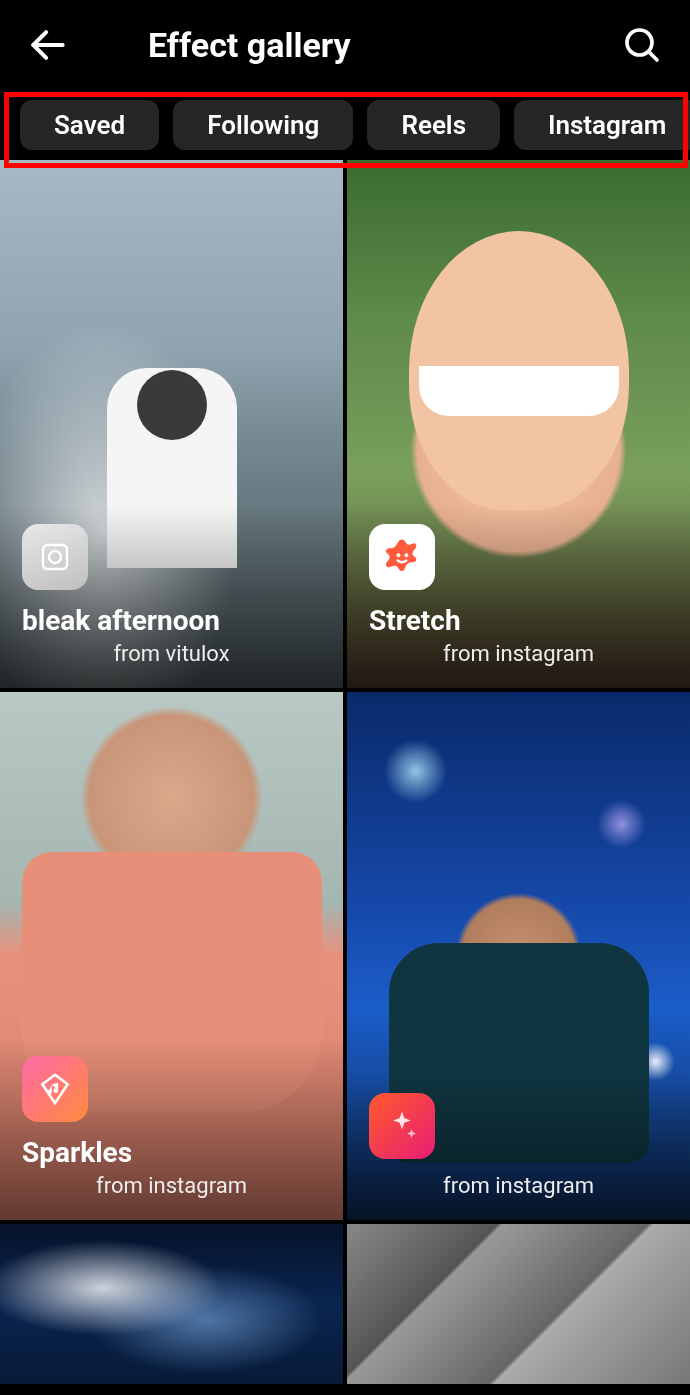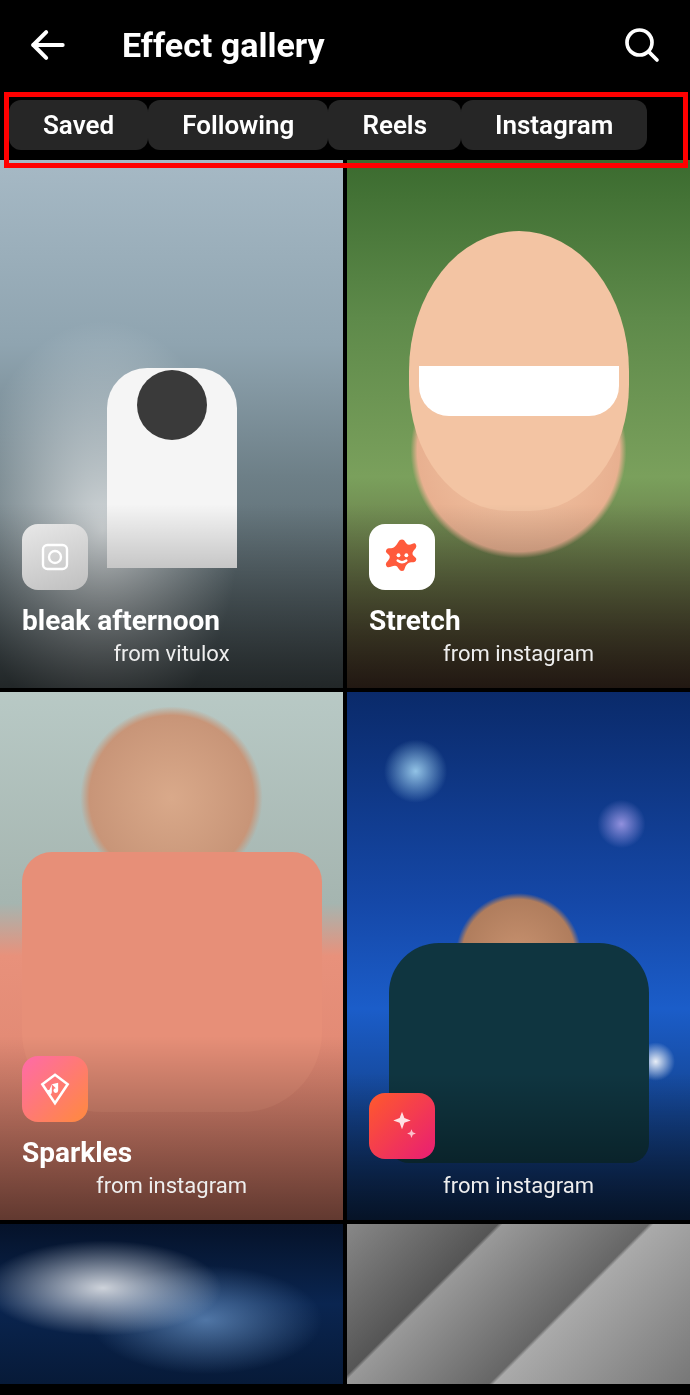--- a/index.html
+++ b/index.html
@@ -24,42 +24,43 @@
     display: flex;
     align-items: center;
     justify-content: center;
   }
   .title {
     flex: 1;
     text-align: left;
     font-size: 34px;
     font-weight: 700;
     color: #fff;
-    margin-left: 50px;
+    margin-left: 76px;
   }
   .search-btn {
     width: 48px;
     height: 48px;
     display: flex;
     align-items: center;
     justify-content: center;
   }
   .highlight-box {
     position: absolute;
     top: 92px;
     left: 4px;
     right: 2px;
     height: 76px;
     border: 5px solid #ff0000;
     pointer-events: none;
     z-index: 10;
   }
   .tabs {
     display: flex;
-    padding: 10px 12px 10px 9px;
+    gap: 14px;
+    padding: 10px 12px 10px 20px;
     overflow: hidden;
     white-space: nowrap;
   }
   .tab {
     background: #262626;
     color: #fff;
     font-size: 26px;
     font-weight: 600;
     padding: 10px 34px;
     border-radius: 12px;

